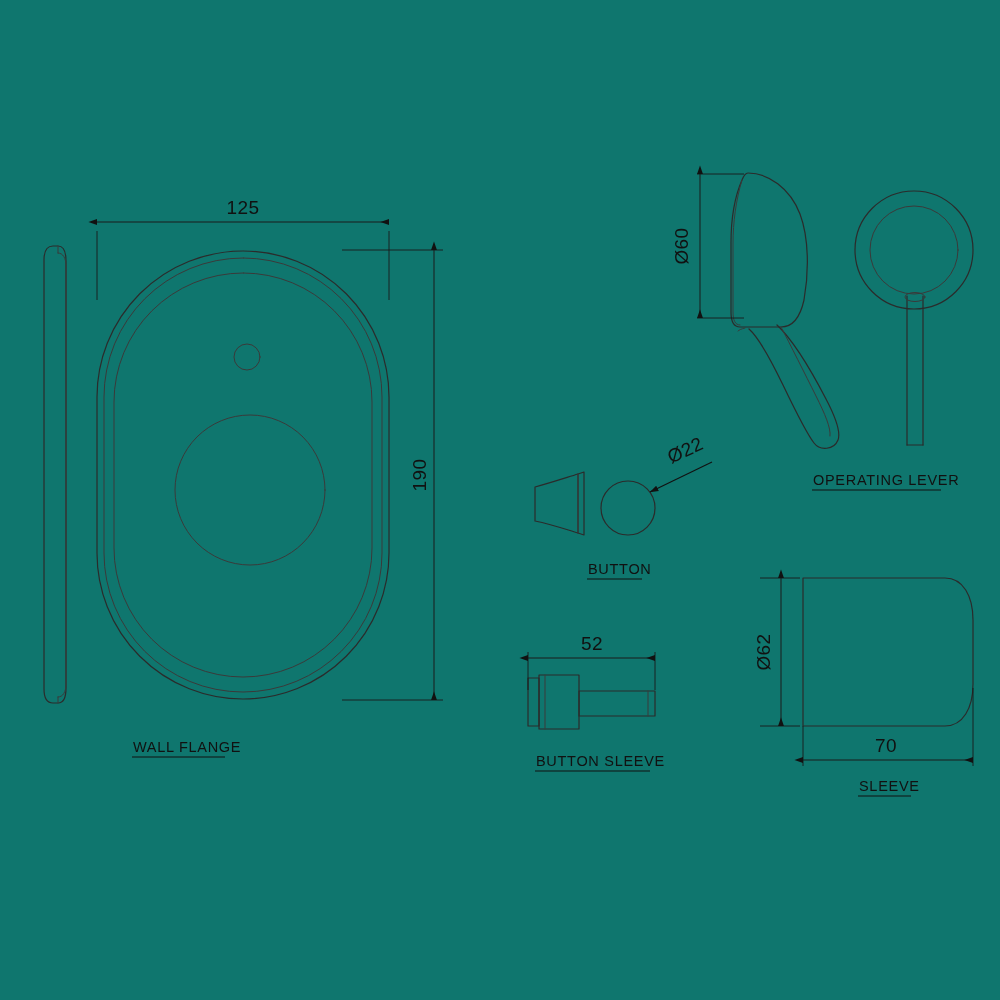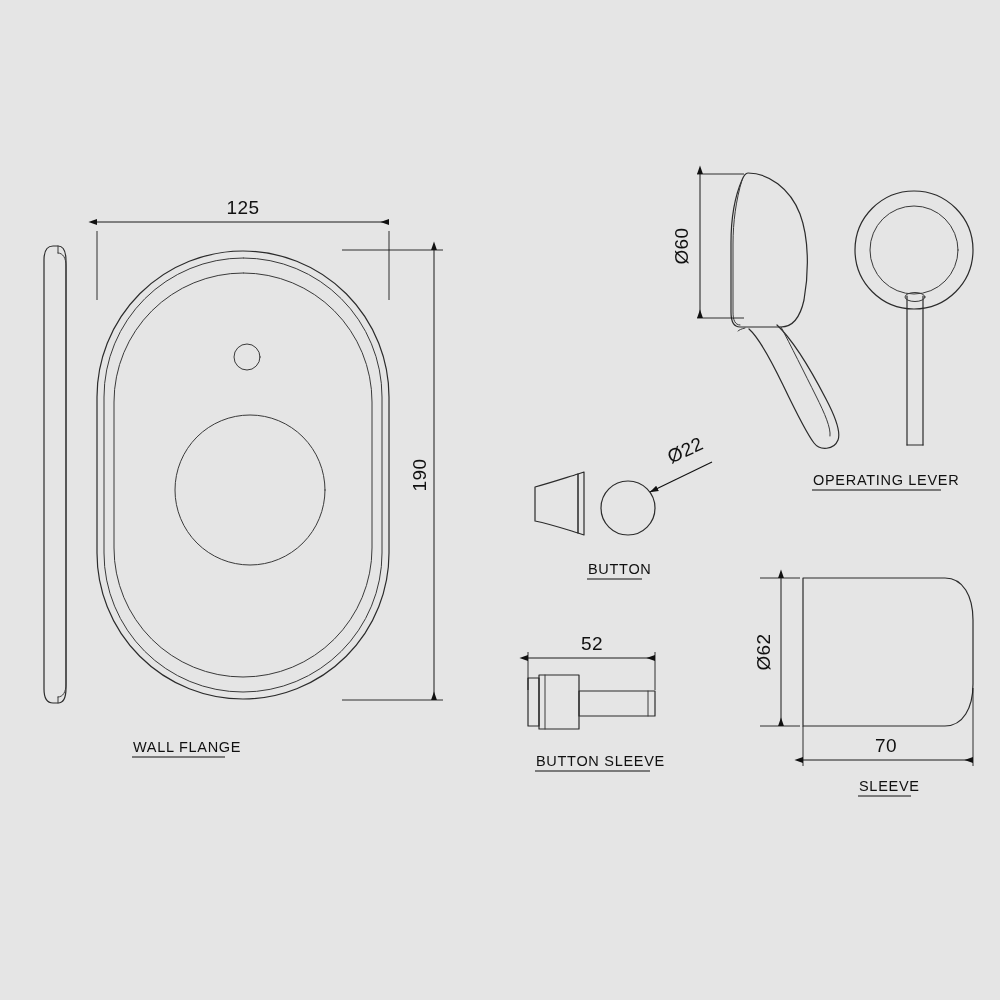--- a/index.html
+++ b/index.html
@@ -11,21 +11,21 @@
   body {
     width: 1000px;
     height: 1000px;
     overflow: hidden;
     font-family: "Liberation Sans", sans-serif;
   }
   #sheet {
     position: relative;
     width: 1000px;
     height: 1000px;
-    background: #e5e5e5;
+    background: #0f766e;
   }
   svg#drawing {
     position: absolute;
     top: 0;
     left: 0;
     width: 1000px;
     height: 1000px;
     display: block;
   }
   .outline {

